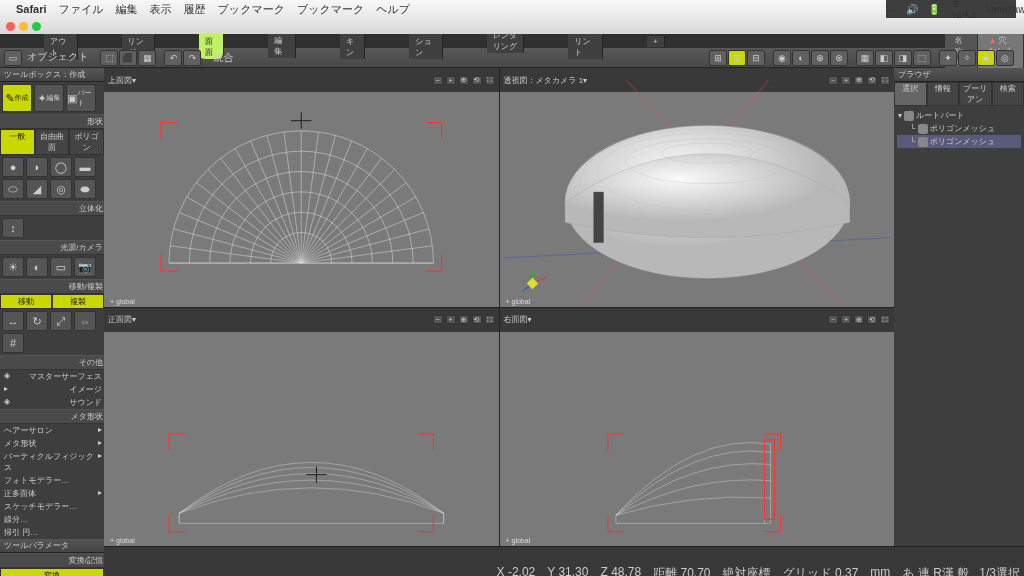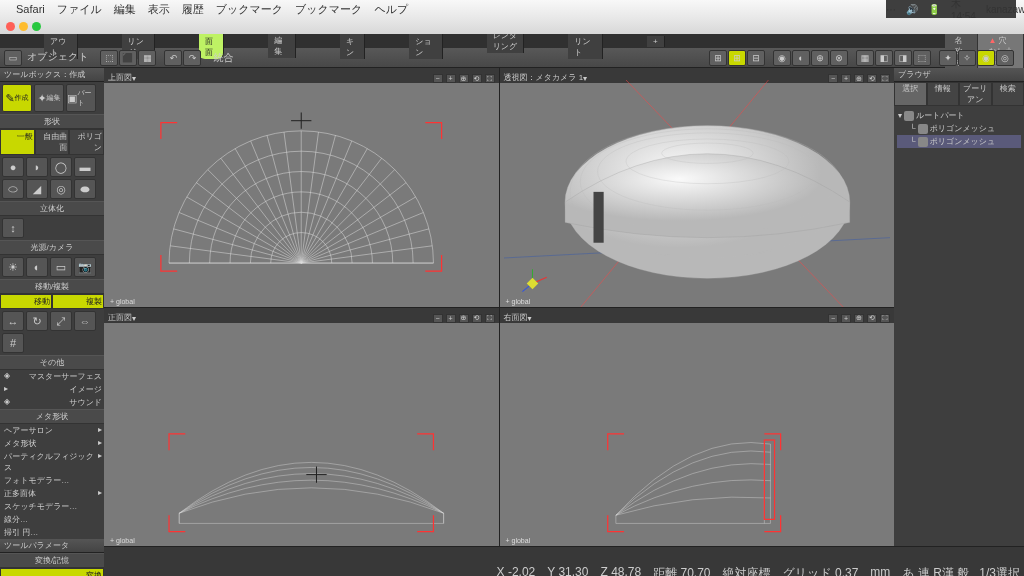--- a/index.html
+++ b/index.html
@@ -1,20 +1,20 @@
 <!DOCTYPE html>
 <html><head>
 <meta charset="utf-8">
 <style>
 * { margin: 0; padding: 0; box-sizing: border-box; font-family: "Hiragino Kaku Gothic Pro", sans-serif; }
 body { background: #3a3a3a; width: 1024px; height: 576px; overflow: hidden; color: #ccc; font-size: 9px; }
 .menubar { height: 18px; background: linear-gradient(#f8f8f8,#e8e8e8); display: flex; align-items: center; padding: 0 8px; color: #333; font-size: 11px; }
 .menubar .apple { font-size: 13px; margin-right: 8px; }
 .menubar .item { margin-right: 12px; }
-.menubar .app { font-weight: normal; }
+.menubar .app { font-weight: bold; }
 .menubar .right { margin-left: auto; display: flex; align-items: center; gap: 10px; font-size: 10px; }
 .titlebar { height: 16px; background: linear-gradient(#e8e8e8,#d8d8d8); display: flex; align-items: center; justify-content: center; color: #555; font-size: 10px; position: relative; }
 .titlebar .dots { position: absolute; left: 6px; display: flex; gap: 4px; }
 .titlebar .dot { width: 9px; height: 9px; border-radius: 50%; }
 .dot.r { background: #ff5f57; } .dot.y { background: #febc2e; } .dot.g { background: #28c840; }
 .tabstrip { height: 14px; background: #303030; display: flex; align-items: center; font-size: 8px; }
 .tabstrip .tab { padding: 1px 6px; background: #404040; border-right: 1px solid #222; color: #ccc; margin-left: 44px; }
 .tabstrip .tab.active { background: #bef264; color: #222; font-weight: normal; border-radius: 6px; }
 .doctabs { height: 14px; background: #303030; display: flex; align-items: flex-start; font-size: 8px; margin-left: 280px; }
 .doctabs .dt { padding: 1px 10px; background: #555; border-right: 1px solid #333; }
@@ -24,29 +24,29 @@
 .toolbar2 .tb.active { background: #c8d800; }
 .toolbar2 .label { font-size: 10px; padding: 0 4px; }
 .toolbar2 .grp { display: flex; gap: 1px; margin-right: 6px; }
 .main { display: flex; height: 478px; }
 .left { width: 104px; background: #3e3e3e; display: flex; flex-direction: column; }
 .panel-h { background: linear-gradient(#555,#444); padding: 1px 4px; font-size: 8px; border-bottom: 1px solid #222; }
 .toolgrid { display: flex; flex-wrap: wrap; padding: 2px; gap: 2px; }
 .toolgrid .t { width: 22px; height: 20px; background: #555; border: 1px solid #333; border-radius: 2px; display: flex; align-items: center; justify-content: center; font-size: 11px; }
 .toolgrid .t.big { width: 30px; height: 28px; }
 .toolgrid .t.sel { background: #c8d800; color: #222; }
-.subhdr { background: #4a4a4a; text-align: center; font-size: 8px; padding: 1px; border-top: 1px solid #555; border-bottom: 1px solid #333; }
+.subhdr { background: #4a4a4a; text-align: right; font-size: 8px; padding: 1px; border-top: 1px solid #555; border-bottom: 1px solid #333; }
 .tabs3 { display: flex; font-size: 8px; }
-.tabs3 .t3 { flex: 1; text-align: right; padding: 1px; background: #444; border: 1px solid #333; }
+.tabs3 .t3 { flex: 1; text-align: center; padding: 1px; background: #444; border: 1px solid #333; }
 .tabs3 .t3.sel { background: #c8d800; color: #222; }
 .plugin-list { font-size: 8px; padding-left: 2px; }
 .plugin-list div { padding: 1px 2px; display: flex; justify-content: space-between; }
 .center { flex: 1; display: grid; grid-template: 1fr 1fr / 1fr 1fr; gap: 1px; background: #222; }
 .vp { background: #7a7a7a; position: relative; overflow: hidden; }
-.vp-hdr { position: absolute; top: 0; left: 0; right: 0; height: 15px; background: rgba(50,50,50,.9); display: flex; align-items: flex-end; font-size: 8px; padding: 0 4px; }
+.vp-hdr { position: absolute; top: 0; left: 0; right: 0; height: 24px; background: rgba(50,50,50,.9); display: flex; align-items: center; font-size: 8px; padding: 0 4px; }
 .vp-hdr .r { margin-left: auto; display: flex; gap: 3px; }
 .vp-hdr .vb { width: 10px; height: 9px; background: #555; border: 1px solid #333; font-size: 7px; display: flex; align-items: center; justify-content: center; }
 .vp-lbl { position: absolute; bottom: 2px; left: 6px; font-size: 7px; color: #ddd; }
 .right { width: 130px; background: #3e3e3e; }
 .browser-tabs { display: flex; font-size: 8px; }
 .browser-tabs .bt { flex: 1; text-align: center; padding: 0; background: #444; border: 1px solid #333; }
 .browser-tabs .bt.sel { background: #666; }
 .tree { padding: 3px; font-size: 8px; }
 .tree .node { display: flex; align-items: center; padding: 1px; gap: 2px; }
 .tree .node.sel { background: #5a5a7a; }

